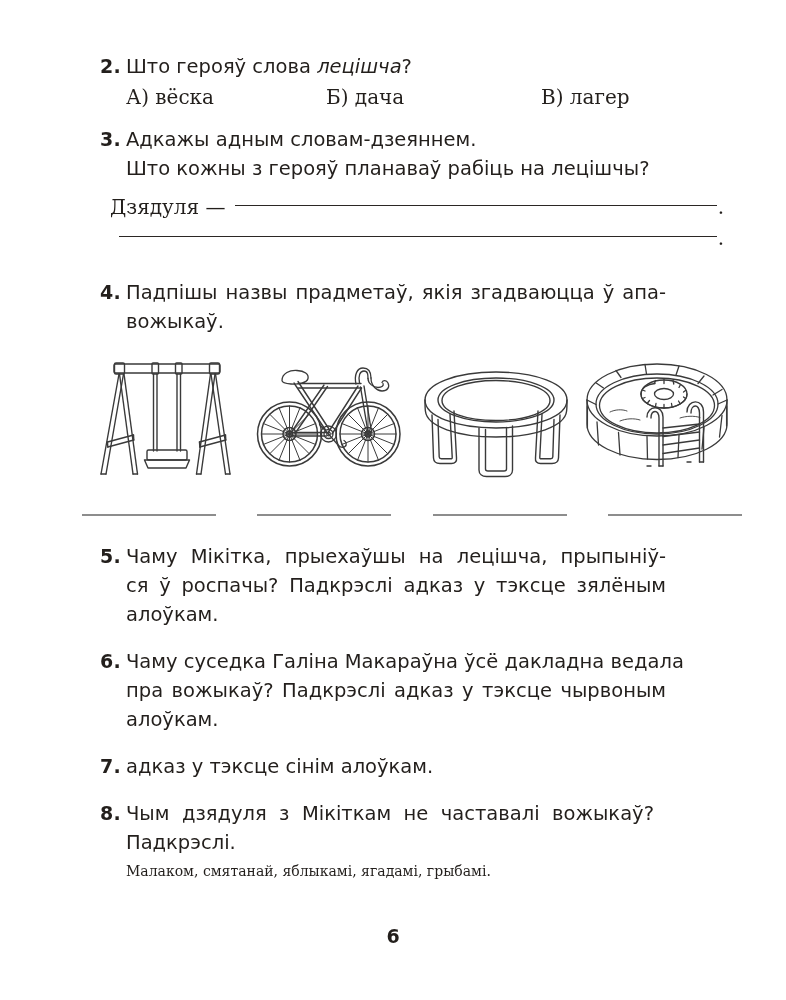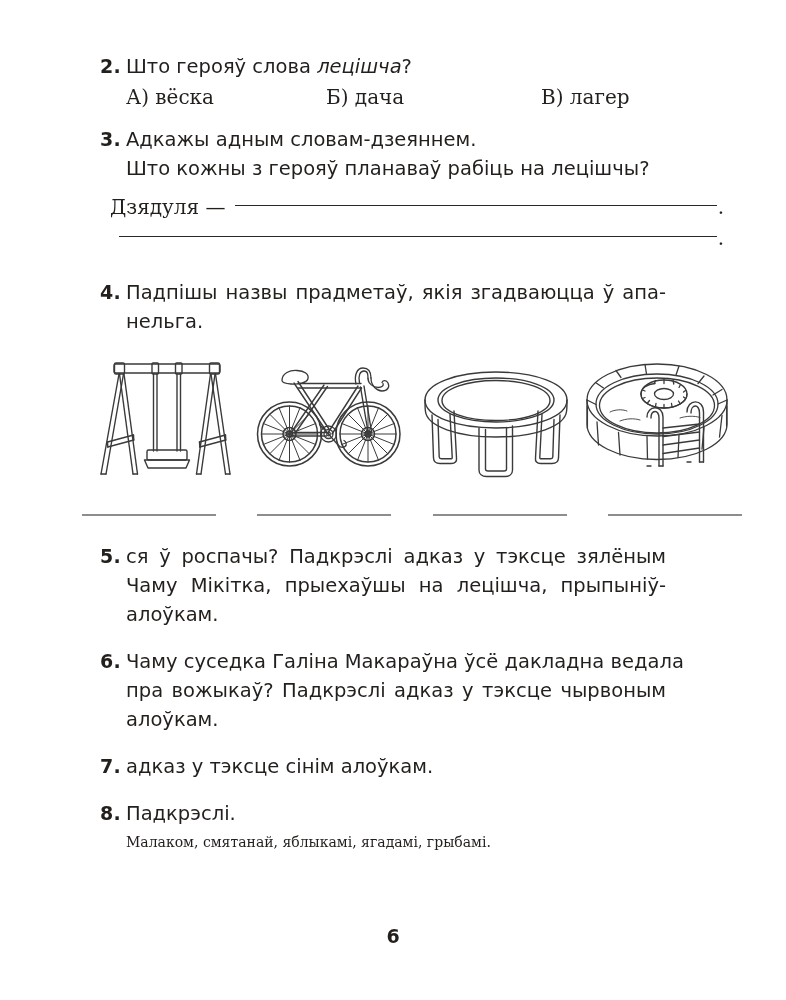--- a/index.html
+++ b/index.html
@@ -180,21 +180,21 @@
     <div class="fill-row">
       <span class="fill-rule"></span>
       <span class="fill-dot">.</span>
     </div>
   </div>
 
   <div class="ex" style="margin-top:24px; margin-bottom:0;">
     <div class="ex-num">4.</div>
     <div class="ex-body">
       <span class="q-line justified" style="width:540px;">Падпішы назвы прадметаў, якія згадваюцца ў апа-</span>
-      <span class="q-line">нельга.</span>
+      <span class="q-line">вожыкаў.</span>
     </div>
   </div>
 
   <div class="pics">
 
     <div class="pic">
       <svg width="150" height="126" viewBox="0 0 150 126" fill="none" stroke="#3a3a3a" stroke-width="1.4" stroke-linejoin="round" stroke-linecap="round">
 
         <rect x="22" y="8" width="106" height="9" rx="1.5"></rect>
 
@@ -406,22 +406,22 @@
   <div class="pic-lines">
     <span class="pic-line"></span>
     <span class="pic-line"></span>
     <span class="pic-line"></span>
     <span class="pic-line"></span>
   </div>
 
   <div class="ex gap-before-5">
     <div class="ex-num">5.</div>
     <div class="ex-body">
+      <span class="q-line justified" style="width:540px;">Чаму Мікітка, прыехаўшы на лецішча, прыпыніў-</span>
       <span class="q-line justified" style="width:540px;">ся ў роспачы? Падкрэслі адказ у тэксце зялёным</span>
-      <span class="q-line justified" style="width:540px;">Чаму Мікітка, прыехаўшы на лецішча, прыпыніў-</span>
       <span class="q-line">алоўкам.</span>
     </div>
   </div>
 
   <div class="ex" style="margin-top:18px;">
     <div class="ex-num">6.</div>
     <div class="ex-body">
       <span class="q-line justified" style="width:540px;">Чаму суседка Галіна Макараўна ўсё дакладна ведала</span>
       <span class="q-line justified" style="width:540px;">пра вожыкаў? Падкрэслі адказ у тэксце чырвоным</span>
       <span class="q-line">алоўкам.</span>
@@ -431,19 +431,20 @@
   <div class="ex" style="margin-top:18px;">
     <div class="ex-num">7.</div>
     <div class="ex-body">
       <span class="q-line">адказ у тэксце сінім алоўкам.</span>
     </div>
   </div>
 
   <div class="ex" style="margin-top:18px;">
     <div class="ex-num">8.</div>
     <div class="ex-body">
+      <span class="q-line justified" style="width:528px;">Чым дзядуля з Мікіткам не частавалі вожыкаў?</span>
       <span class="q-line">Падкрэслі.</span>
       <span class="q-line serif" style="font-size:14px;">Малаком, смятанай, яблыкамі, ягадамі, грыбамі.</span>
     </div>
   </div>
 
   <div class="folio">6</div>
 </div>
 
 </body></html>

